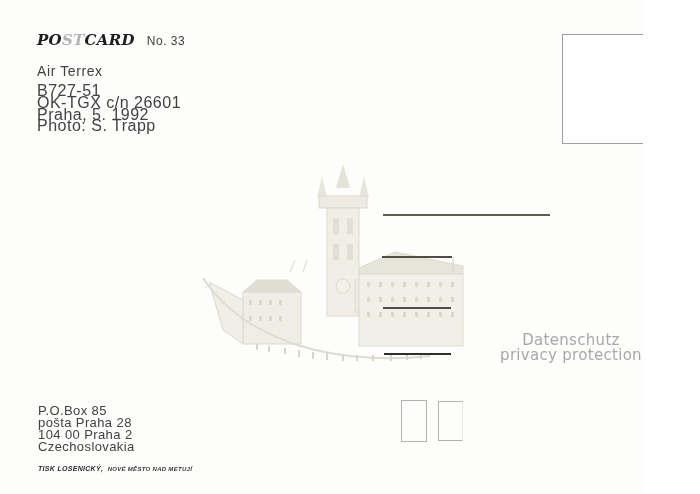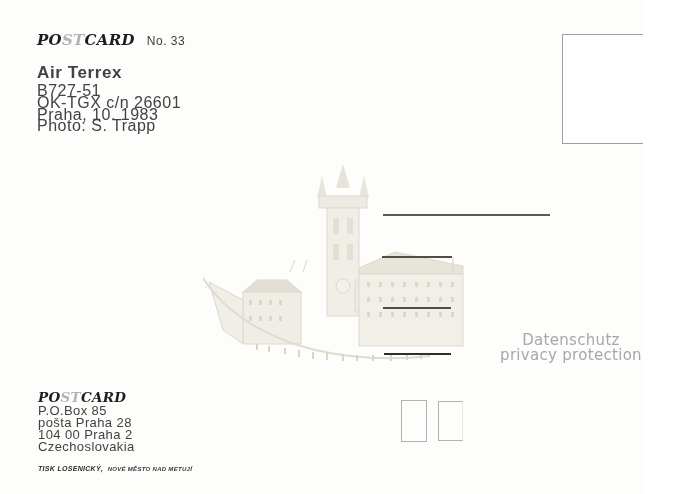--- a/index.html
+++ b/index.html
@@ -9,21 +9,21 @@
   }
   
   .logo{font-family:"DejaVu Serif",serif;font-style:italic;font-weight:bold;
         color:#1d1d1d;letter-spacing:.3px;white-space:nowrap;}
   .logo .lt{color:#b3b3b3;}
   .logo-top{position:absolute;left:37px;top:31px;font-size:15px;}
   .logo-bottom{position:absolute;left:38px;top:389px;font-size:13.5px;}
   .card-number{font-family:"Liberation Sans",sans-serif;font-style:normal;font-weight:400;
                font-size:12px;color:#3d3d3d;margin-left:12px;letter-spacing:.5px;}
   
-  .airline{position:absolute;left:37px;top:63px;font-size:17px;letter-spacing:.6px;color:#424242;font-weight:bold;}
+  .airline{position:absolute;left:37px;top:63px;font-size:14px;letter-spacing:.6px;color:#424242;}
   .details{position:absolute;left:37px;top:85px;font-size:16px;line-height:11.8px;
            letter-spacing:.5px;color:#424242;}
   
   .stamp-box{position:absolute;left:562px;top:34px;width:93px;height:108px;
              border:1px solid #9e9e9e;background:#ffffff;}
   
   .addr-line{position:absolute;height:1.5px;background:#4e4e46;}
   .addr-line-1{left:383px;top:214px;width:167px;background:#5c5c52;}
   .addr-line-2{left:382px;top:256px;width:70px;}
   .addr-line-3{left:383px;top:307px;width:68px;}
@@ -130,40 +130,37 @@
 
   <div class="logo logo-top">
     <span>PO</span><span class="lt">ST</span><span>CARD</span><span class="card-number">No. 33</span>
   </div>
 
   <div class="airline">Air Terrex</div>
 
   <div class="details">
     <div>B727-51</div>
     <div>OK-TGX c/n 26601</div>
-    <div>Praha, 10. 1983</div>
+    <div>Praha, 5. 1992</div>
     <div>Photo: S. Trapp</div>
   </div>
 
   <div class="stamp-box"></div>
 
   <div class="addr-line addr-line-1"></div>
   <div class="addr-line addr-line-2"></div>
   <div class="addr-line addr-line-3"></div>
   <div class="addr-line addr-line-4"></div>
   <div class="edge-line"></div>
 
   <div class="privacy">
     <div>Datenschutz</div>
     <div>privacy protection</div>
   </div>
 
-  <div class="logo logo-bottom">
-    <span>PO</span><span class="lt">ST</span><span>CARD</span>
-  </div>
 
   <div class="pub-address">
     <div>P.O.Box 85</div>
     <div>pošta Praha 28</div>
     <div>104 00 Praha 2</div>
     <div>Czechoslovakia</div>
   </div>
 
   <div class="printer">
     <span class="p1">TISK LOSENICKÝ,</span>

